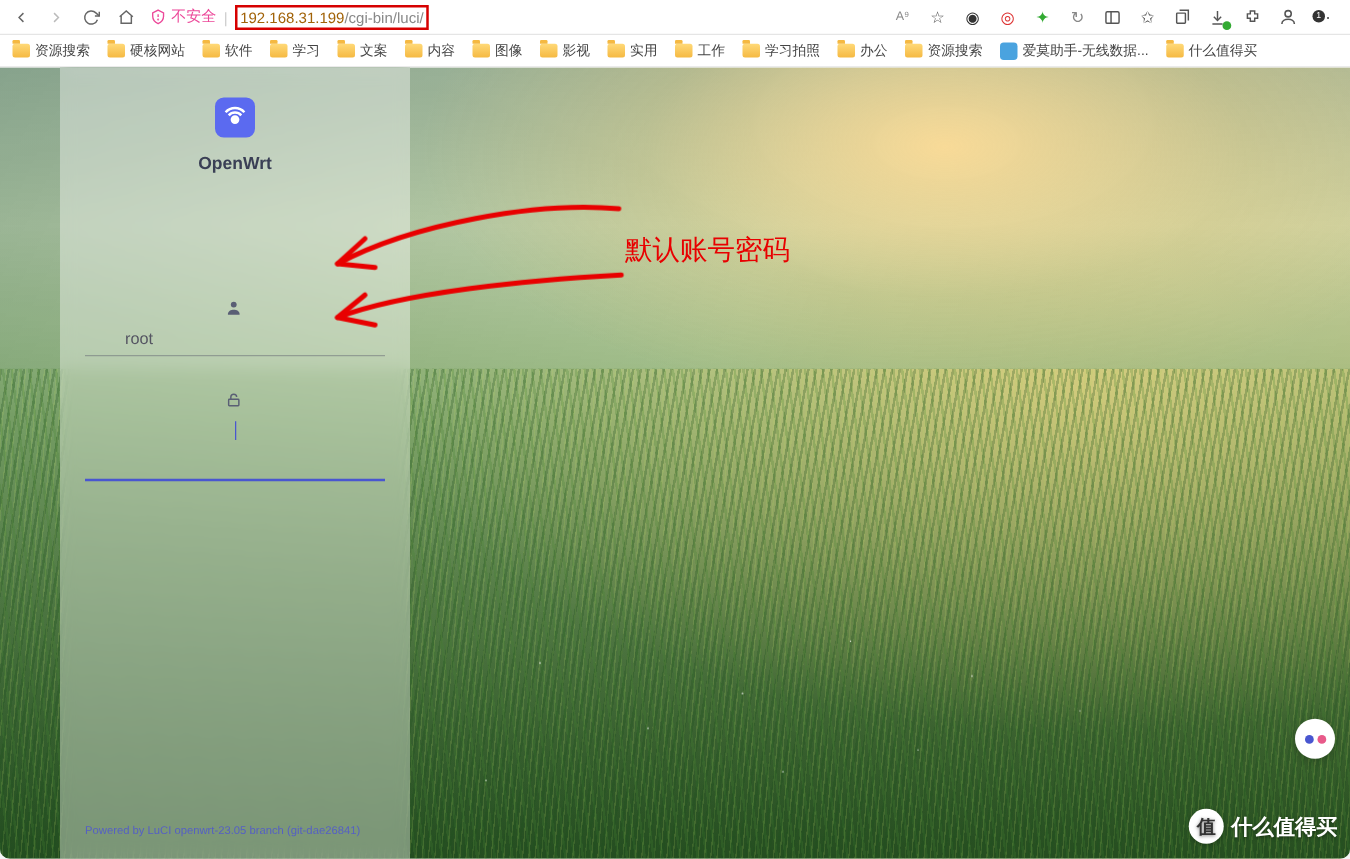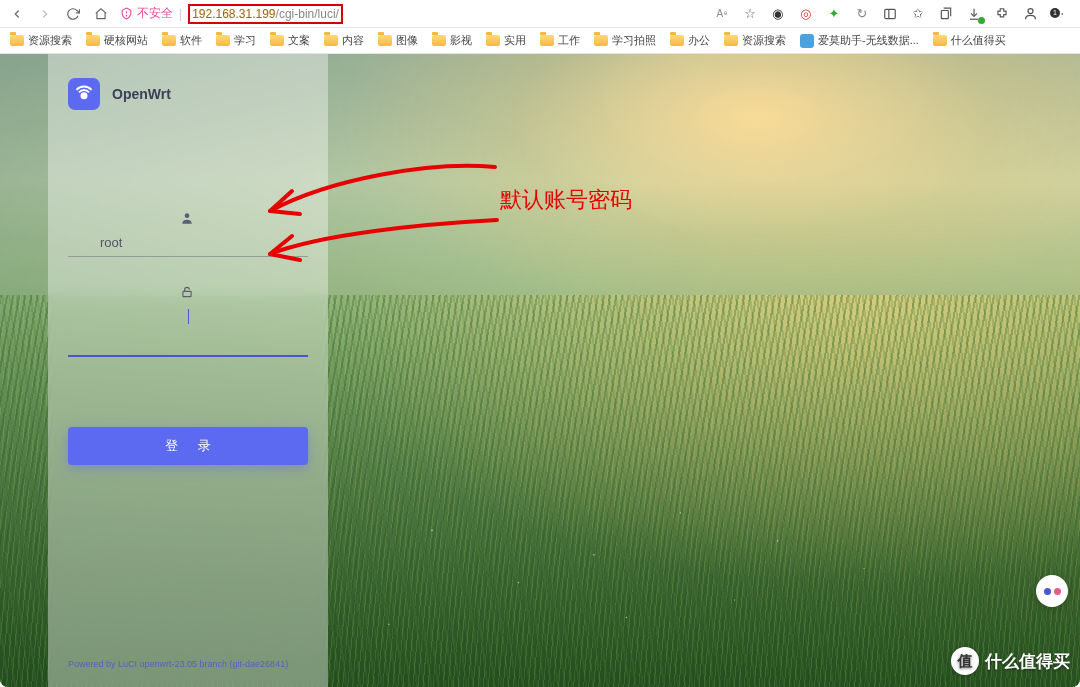--- a/index.html
+++ b/index.html
@@ -95,21 +95,21 @@
       position: absolute;
       top: 0; left: 48px;
       width: 280px;
       height: 100%;
       background: rgba(255,255,255,0.38);
       backdrop-filter: blur(6px);
       padding: 24px 20px 8px;
       display: flex;
       flex-direction: column;
     }
-    .brand { display: flex; align-items: center; gap: 12px; margin-bottom: 95px; }
+    .brand { display: flex; align-items: center; gap: 12px; margin-bottom: 95px; flex-direction: column; }
     .brand-logo {
       width: 32px; height: 32px; background: #5b6af0; border-radius: 7px;
       display:flex; align-items:center; justify-content:center; color:#fff;
     }
     .brand-logo svg { width: 20px; height: 20px; }
     .brand-name { font-weight: 700; color: #3a3f55; font-size: 14px; }
 
     .input-row {
       display: flex; align-items: center; gap: 10px;
       border-bottom: 1px solid rgba(80,80,100,0.4);
@@ -345,21 +345,20 @@
       <span class="ic">
         <svg width="14" height="14" viewBox="0 0 24 24" fill="none" stroke="currentColor" stroke-width="2">
             <rect x="5" y="11" width="14" height="9" rx="1"></rect>
             <path d="M8 11V8a4 4 0 1 1 8 0"></path>
           </svg>
       </span>
       <span class="caret"></span>
       <input type="password" style="flex: 1 1 0%;" value="">
     </div>
 
-    <button class="login-btn">登 录</button>
 
     <div class="footer">
       <div><a href="#">Powered by LuCI openwrt-23.05 branch (git-dae26841)</a></div>
     </div>
   </div>
 
   <div class="annotation-text">默认账号密码</div>
 
   <svg class="arrow" style="left:250px; top:105px;" width="250" height="70" viewBox="0 0 250 70">
     <path d="M245 8 C 180 2, 80 20, 20 52" stroke="#e80000" stroke-width="4" fill="none" stroke-linecap="round"></path>

